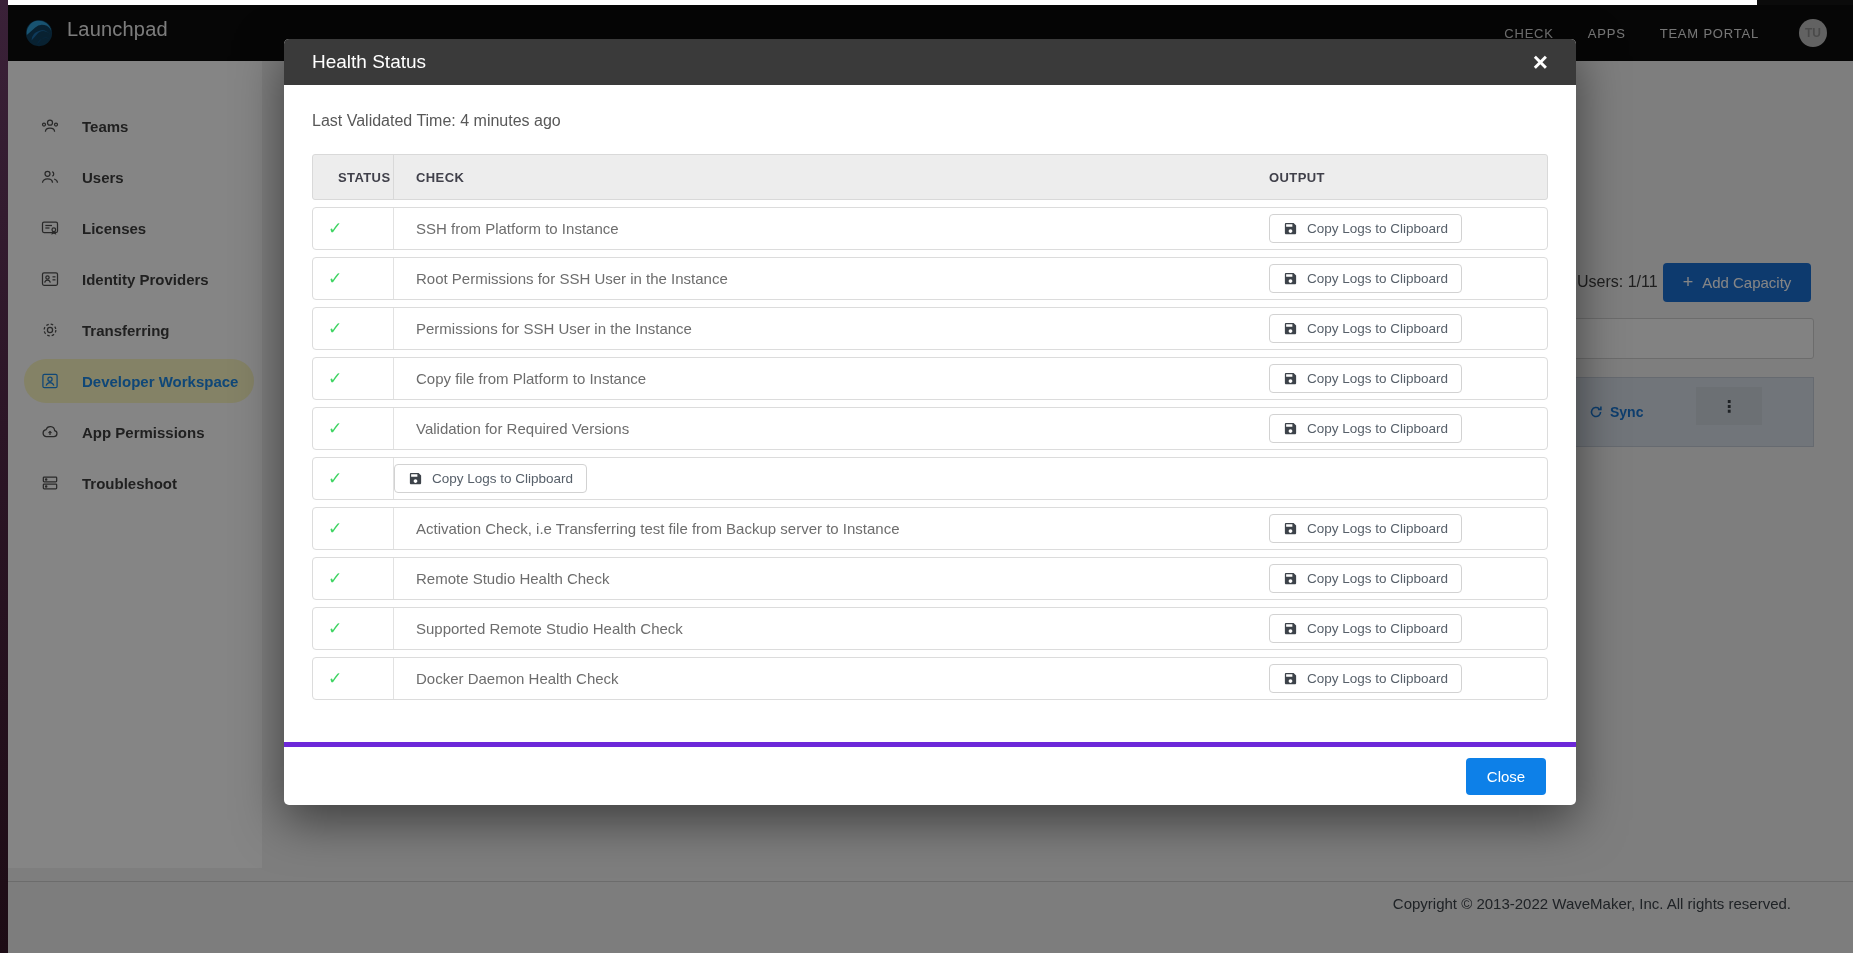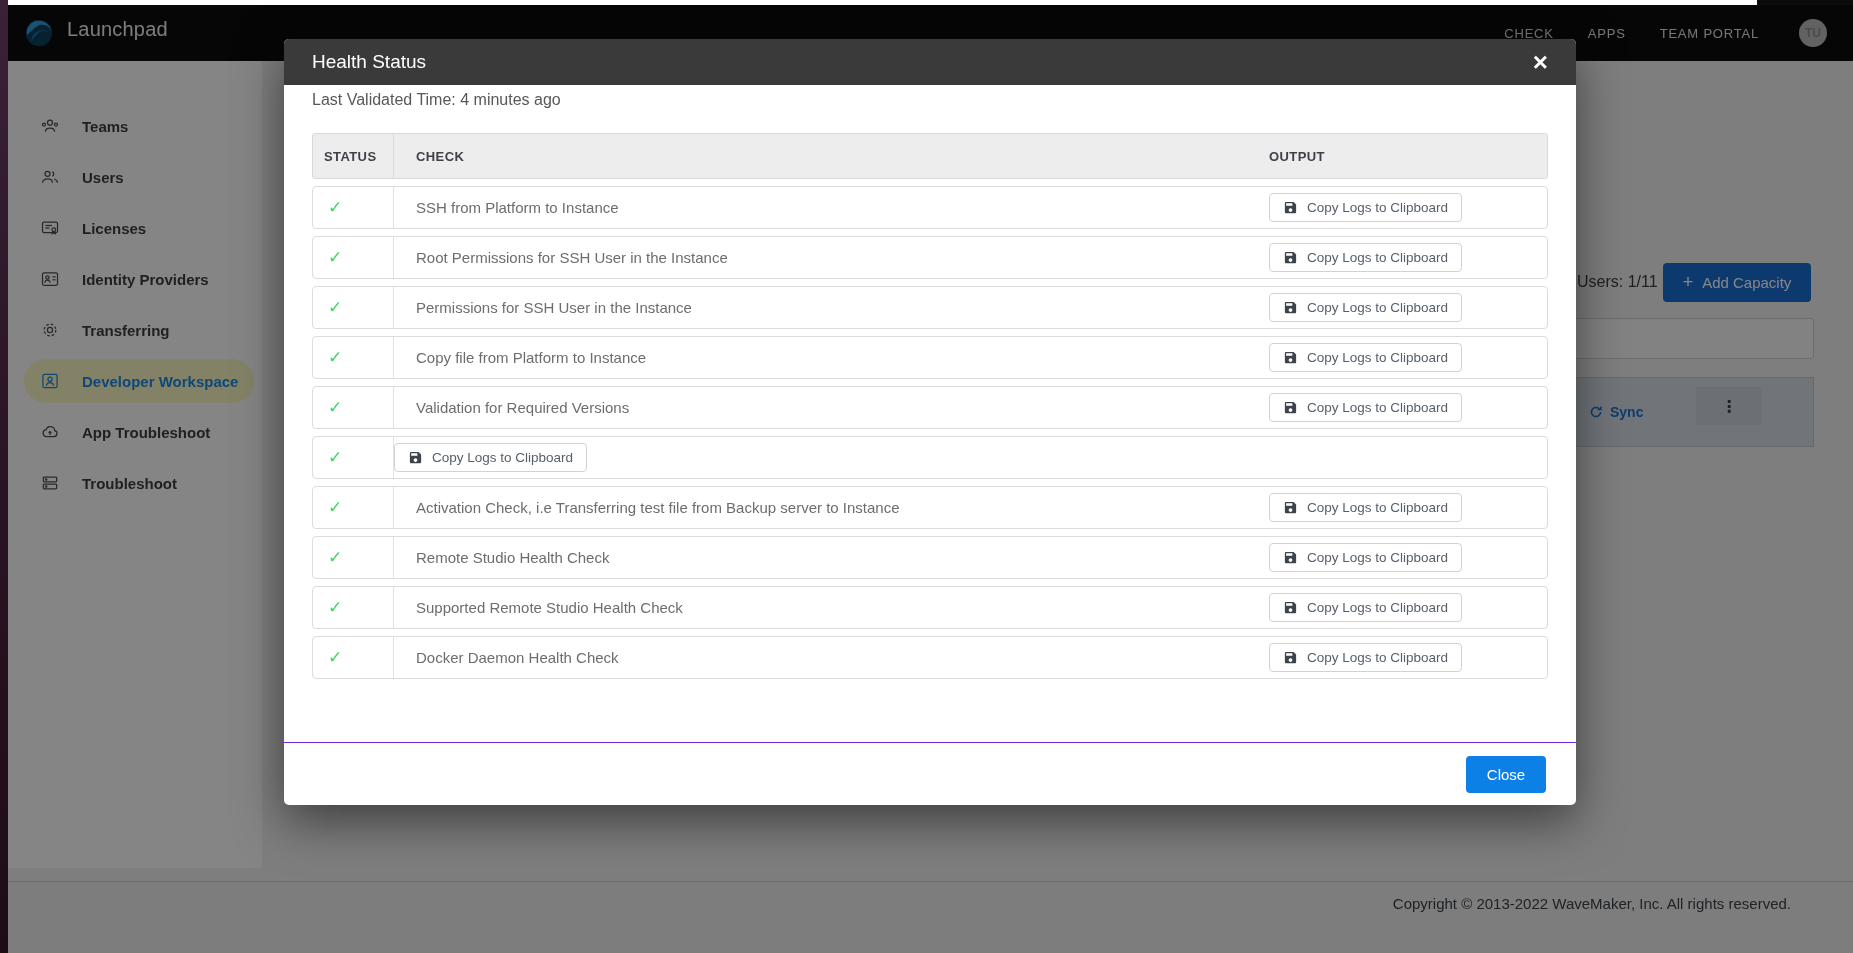--- a/index.html
+++ b/index.html
@@ -56,42 +56,42 @@
 
   
   .backdrop { position: absolute; inset: 0; background: rgba(0,0,0,.48); z-index: 5; }
   .modal { position: absolute; left: 276px; top: 34px; width: 1292px; height: 766px;
            background: #fff; border-radius: 5px; overflow: hidden; z-index: 10;
            box-shadow: 0 16px 48px rgba(0,0,0,.5); }
   .modal-header { height: 46px; background: #3a3a3a; display: flex; align-items: center; padding: 12px 28px; }
   .modal-title { color: #fff; font-size: 19px; }
   .modal-close { margin-left: auto; color: #fff; font-size: 26px; font-weight: bold; line-height: 20px; cursor: pointer; }
   .modal-body { position: absolute; left: 0; top: 46px; right: 0; bottom: 63px; padding: 0 28px; }
-  .last-validated { margin-top: 6px; font-size: 16px; color: #585858; }
+  .last-validated { margin-top: 27px; font-size: 16px; color: #585858; }
   .htable { margin-top: 24px; }
   .thead { height: 46px; background: #ededed; border: 1px solid #d9d9d9; border-radius: 3px;
            display: flex; align-items: stretch; font-size: 13px; font-weight: bold;
            color: #40404a; letter-spacing: .4px; }
   .th { display: flex; align-items: center; }
-  .th-status { width: 81px; padding-left: 11px; border-right: 1px solid #d9d9d9; }
+  .th-status { width: 81px; padding-left: 25px; border-right: 1px solid #d9d9d9; }
   .th-check { flex: 1; padding-left: 22px; }
   .th-output { width: 278px; }
   .hrow { margin-top: 7px; height: 43px; background: #fff; border: 1px solid #dcdcdc;
           border-radius: 4px; display: flex; align-items: stretch; }
   .cell-status { width: 81px; border-right: 1px solid #e2e2e2; display: flex; align-items: center;
                  padding-left: 15px; color: #3fd463; font-size: 17px; font-weight: bold; }
   .cell-check { flex: 1; display: flex; align-items: center; padding-left: 22px;
                 font-size: 15px; color: #6d6d6d; }
   .cell-output { width: 278px; display: flex; align-items: center; }
   .btn-copy { height: 29px; padding: 0 13px; background: #fff; border: 1px solid #d2d2d2;
               border-radius: 4px; display: flex; align-items: center; gap: 9px;
               font-size: 13.5px; color: #57606a; cursor: pointer; }
   .btn-copy svg { width: 15px; height: 15px; fill: #3d434a; }
   .modal-footer { position: absolute; left: 0; bottom: 0; width: 100%; height: 63px;
-                  border-top: 1px solid #6d28d9; display: flex; align-items: center;
+                  border-top: 5px solid #6d28d9; display: flex; align-items: center;
                   justify-content: flex-end; padding-right: 30px; }
   .btn-close { width: 80px; height: 37px; background: #0d80e8; color: #fff; border: none;
                border-radius: 4px; font-size: 15px; cursor: pointer; }
 </style>
 </head>
 <body>
 
 <div class="stage">
   <div class="strip-top"></div>
   <div class="strip-top-corner"></div>
@@ -169,21 +169,21 @@
             <path d="M7.4 17.6c.6-2.5 2.4-3.8 4.6-3.8s4 1.3 4.6 3.8"></path>
           </svg>
           <span>Developer Workspace</span>
         </div>
         <div class="side-item">
           <svg viewBox="0 0 24 24">
             <path d="M7.2 17.5h9.6a3.6 3.6 0 0 0 .8-7.1A5.3 5.3 0 0 0 7.3 9.2a4.2 4.2 0 0 0-.1 8.3z"></path>
             <path d="M12 15.5v-4"></path>
             <path d="M10.3 13.2 12 11.5l1.7 1.7"></path>
           </svg>
-          <span>App Troubleshoot</span>
+          <span>App Permissions</span>
         </div>
         <div class="side-item">
           <svg viewBox="0 0 24 24">
             <rect x="4" y="4.8" width="16" height="5.8" rx="1"></rect>
             <rect x="4" y="13.2" width="16" height="5.8" rx="1"></rect>
             <circle cx="7.4" cy="7.7" r=".8" fill="currentColor"></circle>
             <circle cx="7.4" cy="16.1" r=".8" fill="currentColor"></circle>
           </svg>
           <span>Troubleshoot</span>
         </div>

